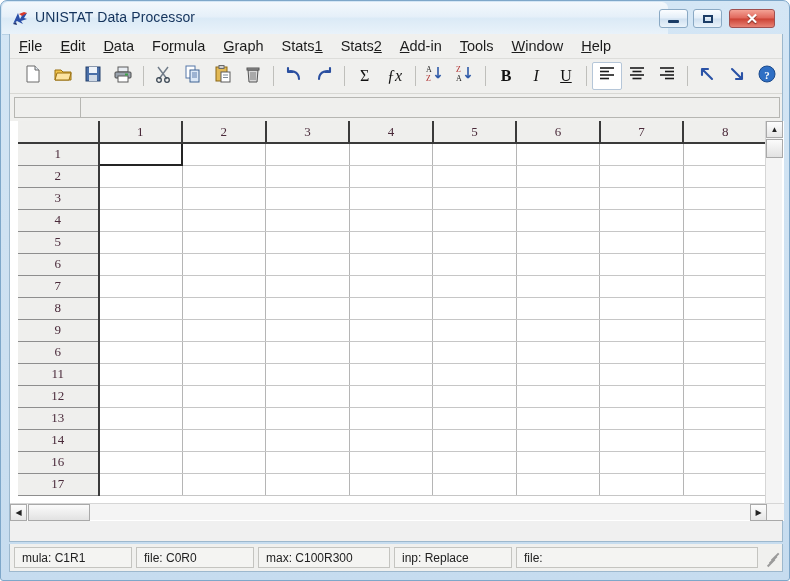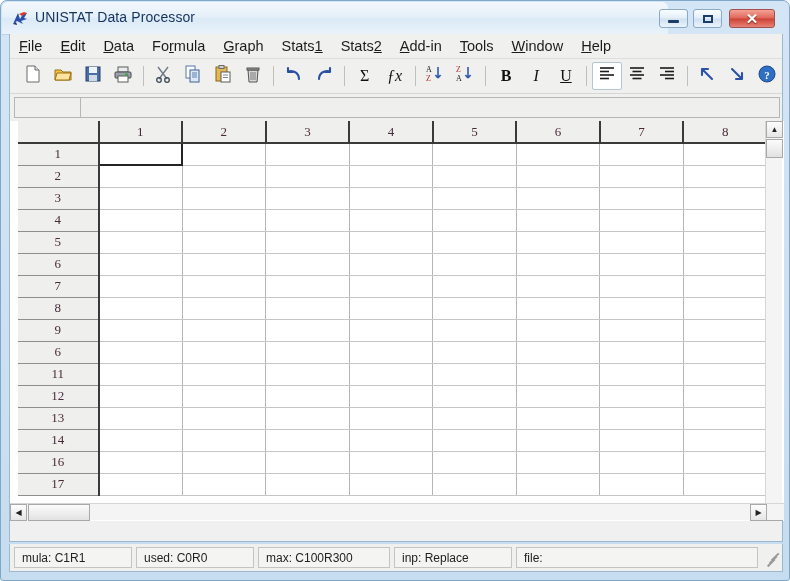--- a/index.html
+++ b/index.html
@@ -760,21 +760,21 @@
       <div id="hthumb"></div>
       <div class="sb-arrow right">
         <span>▶</span>
       </div>
     </div>
 
   </div>
 
   <div id="statusbar">
     <div class="status-panel" id="sp0">mula: C1R1</div>
-    <div class="status-panel" id="sp1">used: C0R0</div>
+    <div class="status-panel" id="sp1">file: C0R0</div>
     <div class="status-panel" id="sp2">max: C100R300</div>
     <div class="status-panel" id="sp3">inp: Replace</div>
     <div class="status-panel" id="sp4">file:</div>
     <div id="grip">
       <i style="left:2px; top:11px;"></i>
       <i style="left:4px; top:8px;"></i>
       <i style="left:6px; top:5px;"></i>
     </div>
   </div>
 

